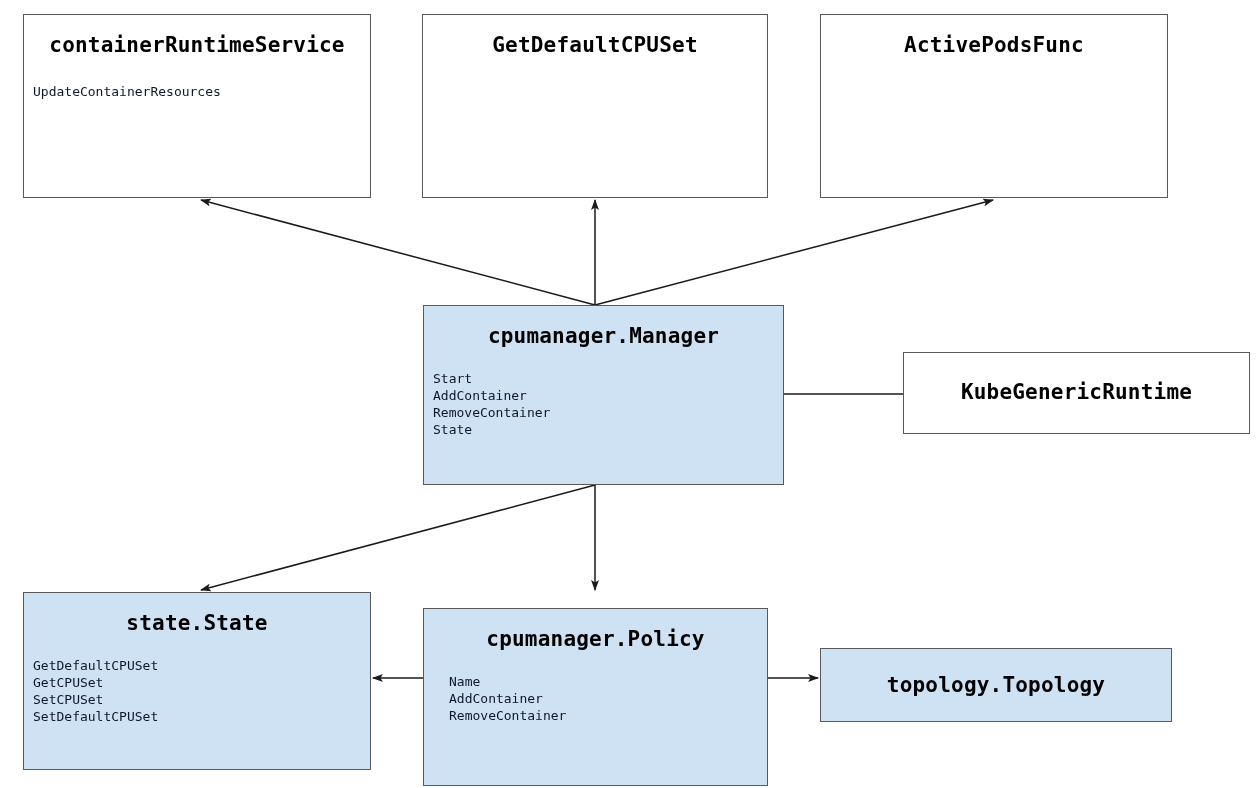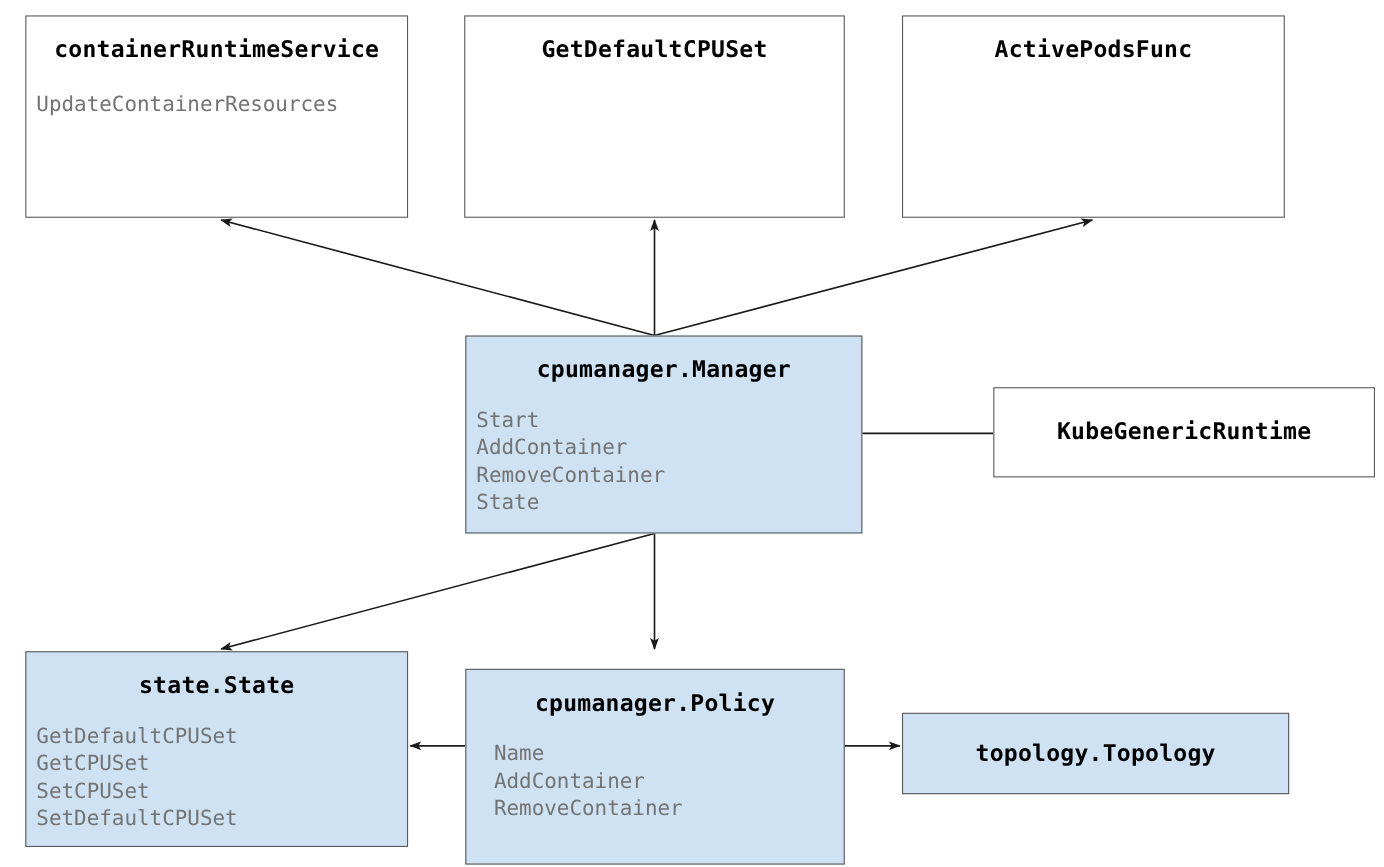--- a/index.html
+++ b/index.html
@@ -38,22 +38,22 @@
   }
   .node-title {
     text-align: center;
     font-weight: bold;
     font-size: 21px;
     color: #000000;
     letter-spacing: 0.2px;
     white-space: nowrap;
   }
   .node-members {
-    font-size: 19px;
-    color: #737373;
+    font-size: 13px;
+    color: #0f172a;
     line-height: 1.32;
     white-space: nowrap;
   }
   .node-member {
     display: block;
   }
 
   
   #node-containerruntimeservice { left: 23px;  top: 14px;  width: 348px; height: 184px; }
   #node-podstatusprovider       { left: 422px; top: 14px;  width: 346px; height: 184px; }

